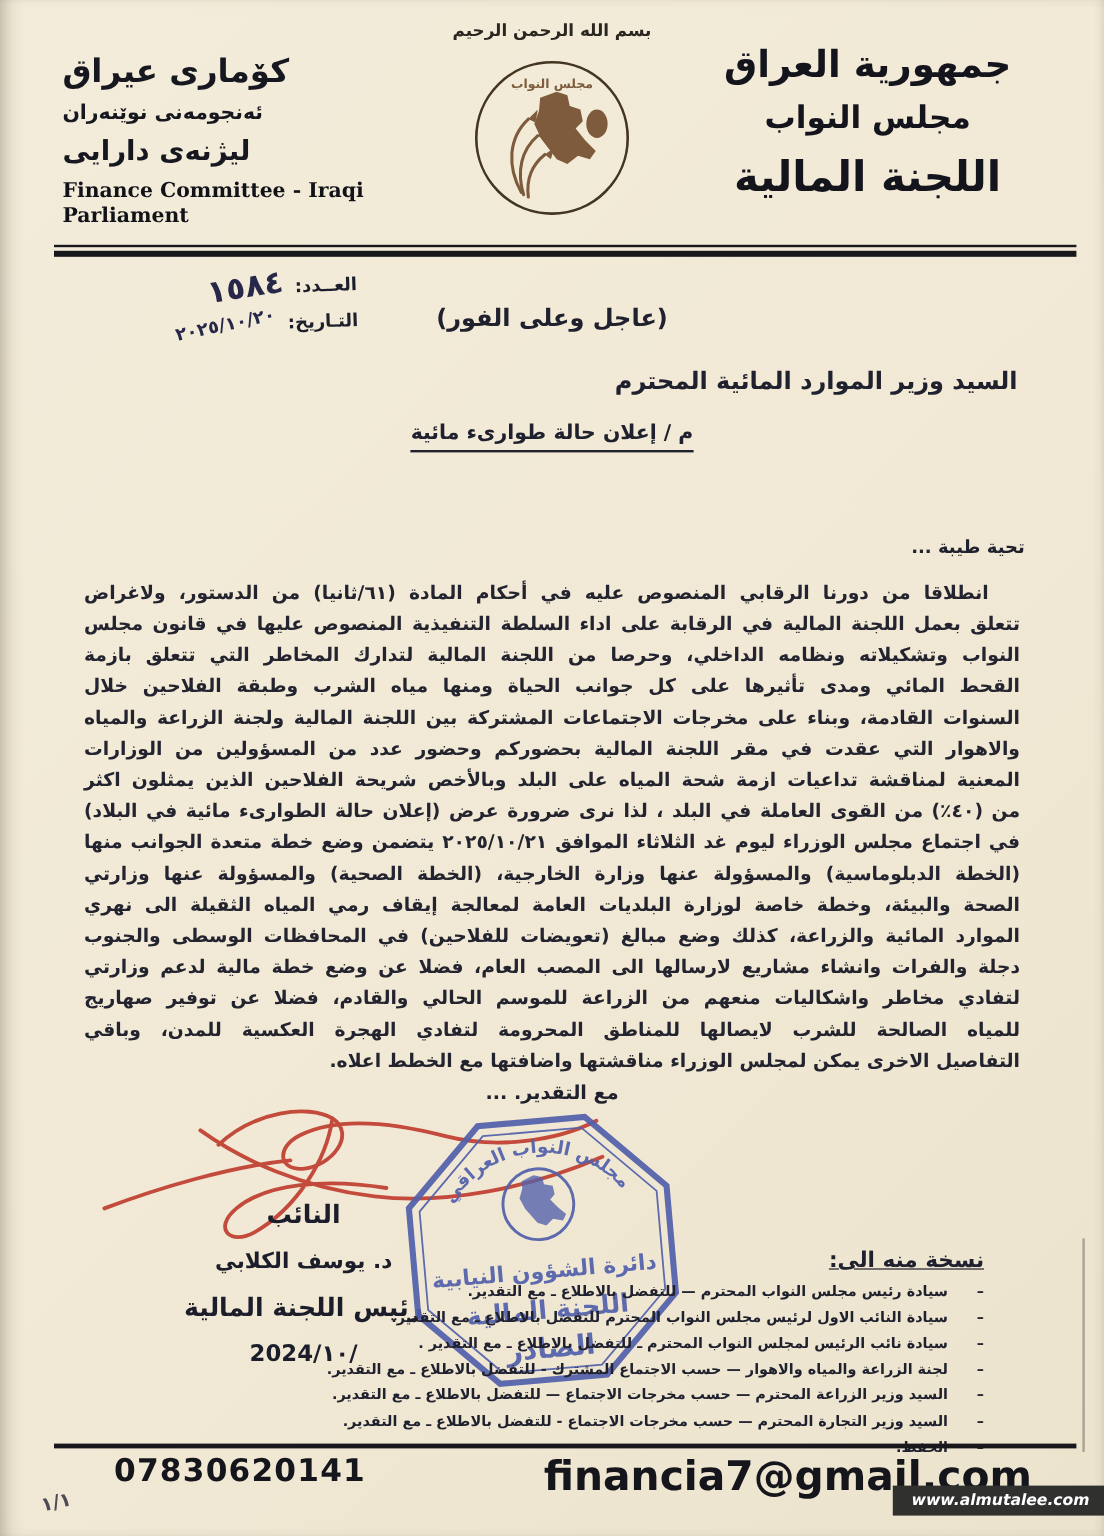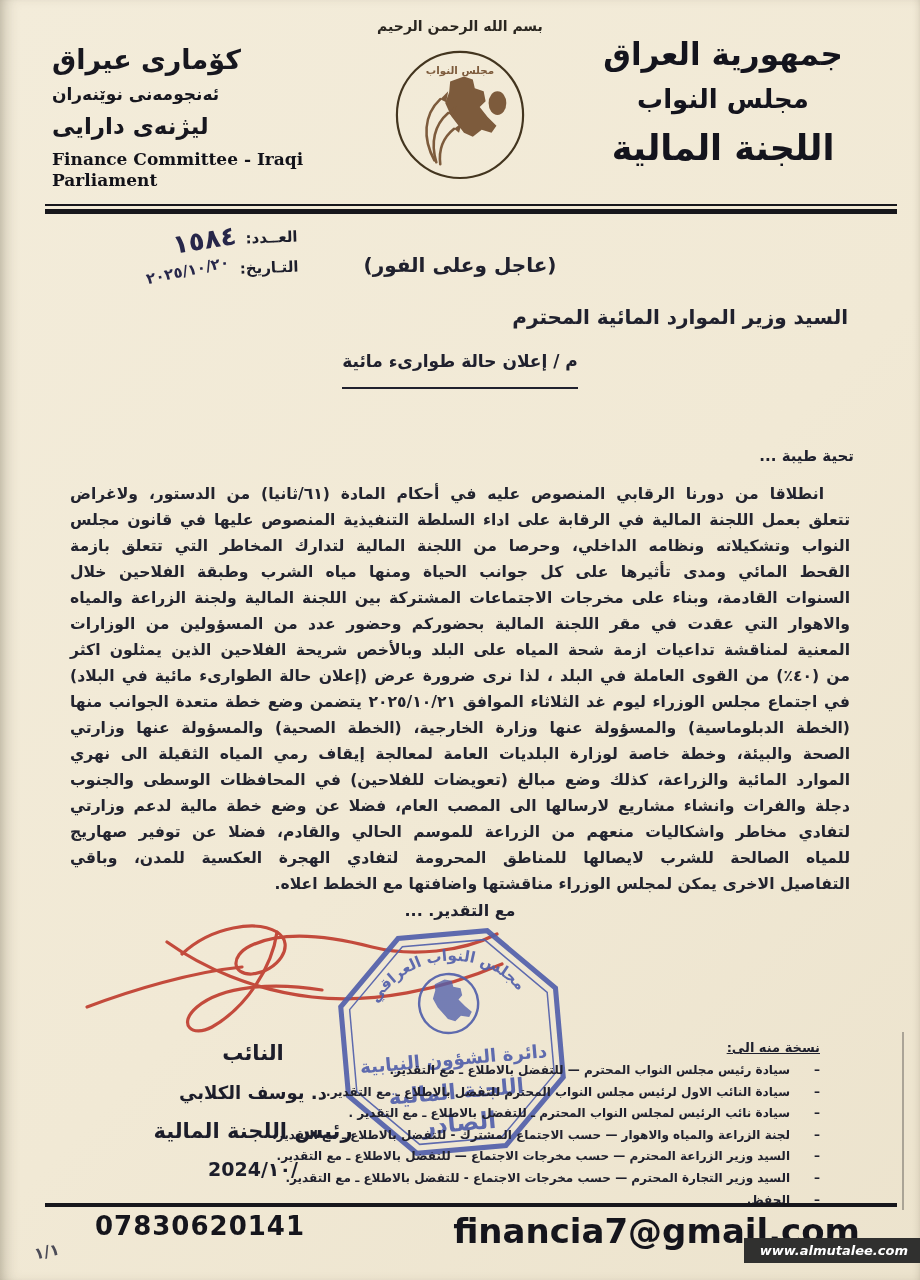--- a/index.html
+++ b/index.html
@@ -29,39 +29,39 @@
   .meta .row{display:flex;align-items:center;gap:10px;}
   .meta .lbl{font-size:15px;font-weight:700;color:#1d1e2c;white-space:nowrap;}
   .meta .val{color:#27274a;font-weight:700;}
   .val-num{font-size:26px;transform:rotate(-7deg);letter-spacing:2px;}
   .val-date{font-size:15px;transform:rotate(-10deg);letter-spacing:1px;}
   .ltr{direction:ltr;unicode-bidi:bidi-override;display:inline-block;}
   
   .urgent{top:253px;left:0;width:100%;text-align:center;font-size:20px;font-weight:700;}
   .addressee{top:305px;right:72px;font-size:20px;font-weight:700;}
   .subject{top:351px;left:0;width:100%;text-align:center;font-size:17px;font-weight:700;}
-  .subject span{border-bottom:2px solid #20212e;padding-bottom:16px;}
+  .subject span{border-bottom:2px solid #20212e;padding-bottom:4px;}
   .greeting{top:447px;right:66px;font-size:15px;font-weight:700;}
   
   .body{top:481px;right:70px;left:70px;font-size:15.6px;font-weight:700;color:#23242f;}
   .body .line{line-height:26px;text-align:justify;text-align-last:justify;white-space:nowrap;}
   .body .line.first{padding-right:26px;}
   .body .line.last{text-align-last:right;white-space:normal;}
   .closing{top:901px;left:0;width:100%;text-align:center;font-size:16px;font-weight:700;}
   
-  .sig-block{left:108px;top:1000px;width:290px;text-align:center;font-weight:700;color:#1c1d2a;margin-top:41px;}
+  .sig-block{left:108px;top:1000px;width:290px;text-align:center;font-weight:700;color:#1c1d2a;}
   .sig-block .s1{font-size:21px;}
   .sig-block .s2{font-size:18px;margin-top:17px;}
   .sig-block .s3{font-size:21px;margin-top:16px;}
   .sig-block .s4{font-size:19px;margin-top:15px;letter-spacing:1px;}
   .sig-svg{left:72px;top:912px;width:435px;height:130px;pointer-events:none;}
   .stamp{left:330px;top:920px;width:244px;height:244px;transform:rotate(-5deg);opacity:.92;}
   
   .cc{right:100px;top:1040px;width:600px;}
-  .cc .cc-title{font-size:13px;font-weight:700;text-decoration:underline;margin-bottom:9px;}
+  .cc .cc-title{font-size:18px;font-weight:700;text-decoration:underline;margin-bottom:9px;}
   .cc .item{display:flex;gap:16px;font-size:12px;font-weight:700;line-height:13px;margin-top:8.6px;white-space:nowrap;}
   .cc .dash{width:14px;flex:0 0 auto;}
   
   .rule.bottom{top:1203px;height:4px;}
   .phone{left:95px;top:1211px;font-size:26px;font-weight:800;direction:ltr;color:#15151c;letter-spacing:1px;}
   .email{right:60px;top:1211px;font-size:34px;font-weight:800;direction:ltr;color:#15151c;}
   .watermark{right:0;top:1238px;background:#30302f;color:#fff;direction:ltr;
              font-size:13px;font-style:italic;font-weight:700;padding:5px 12px 5px 16px;}
   .pagenum{left:34px;top:1242px;font-size:16px;color:#4c4c58;transform:rotate(-12deg);font-weight:700;}
   .edge-line{right:16px;top:1032px;width:2px;height:178px;background:#9a9488;opacity:.8;}

